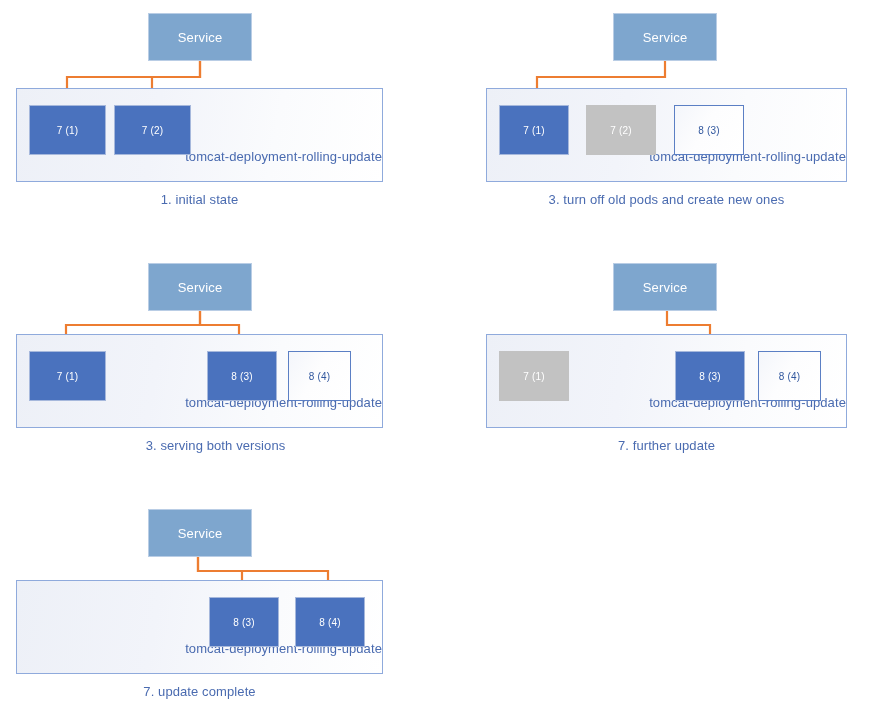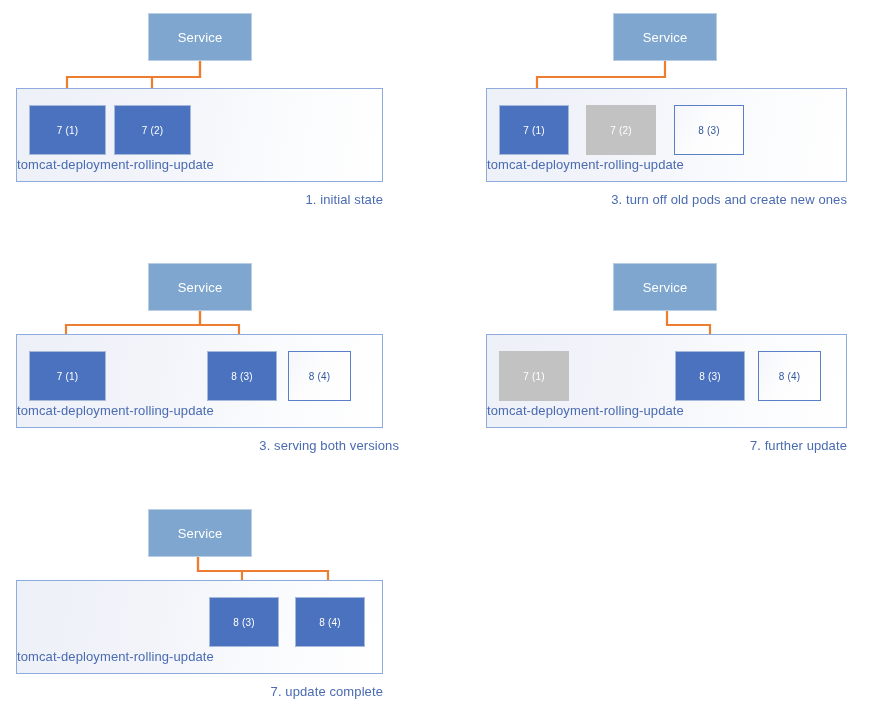--- a/index.html
+++ b/index.html
@@ -44,25 +44,24 @@
   .deployment {
     position: absolute;
     box-sizing: border-box;
     border: 1px solid #8FAADC;
     background: linear-gradient(100deg, #EDF0F7 0%, #F2F4FA 38%, #FAFBFD 70%, #FFFFFF 100%);
   }
   .deployment-label {
     position: absolute;
     left: 0;
     width: 100%;
-    text-align: left;
+    text-align: right;
     color: #4A6BB0;
     font-size: 13px;
     letter-spacing: .1px;
-    margin-top: 8px;
   }
 
   
   .pod {
     position: absolute;
     box-sizing: border-box;
     display: flex;
     align-items: center;
     justify-content: center;
     font-size: 10px;
@@ -94,21 +93,21 @@
   .connector path {
     fill: none;
     stroke: #ED7D31;
     stroke-width: 2.2;
   }
   .connector polygon { fill: #ED7D31; }
 
   
   .caption {
     position: absolute;
-    text-align: right;
+    text-align: center;
     color: #4A6BB0;
     font-size: 13px;
     letter-spacing: .1px;
     white-space: nowrap;
   }
 </style>
 </head>
 <body>
 
 <div id="canvas">

